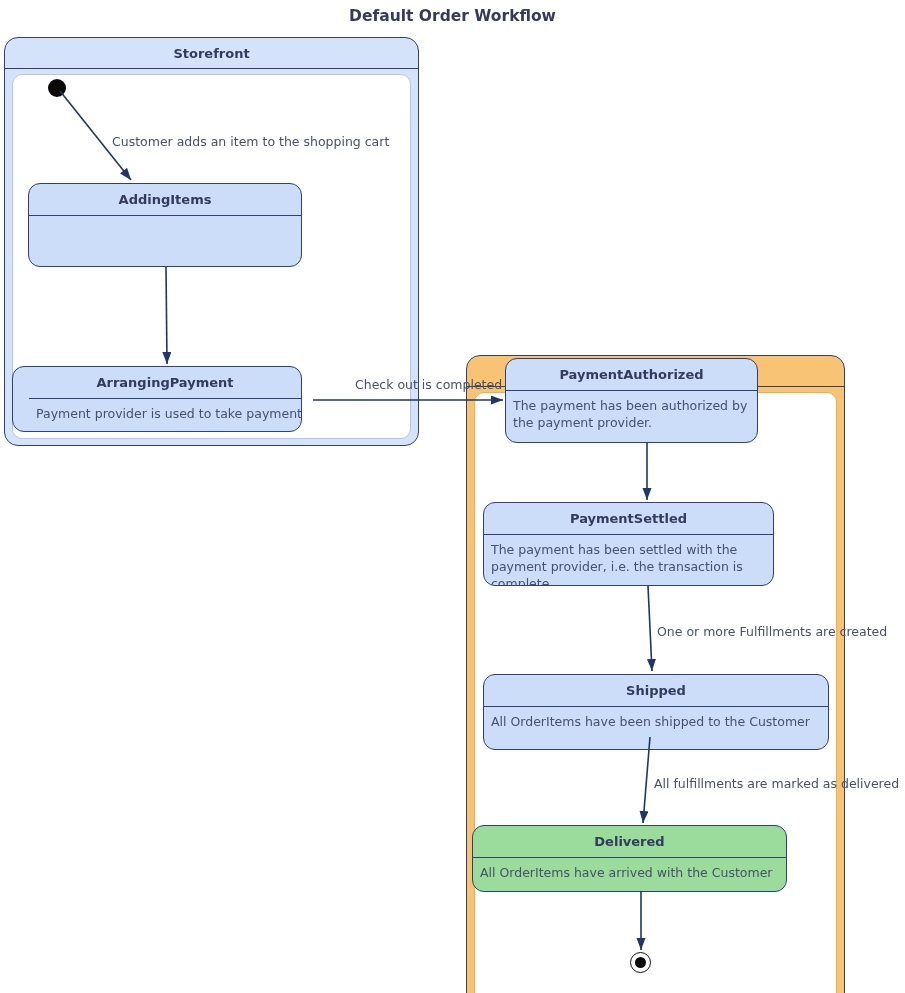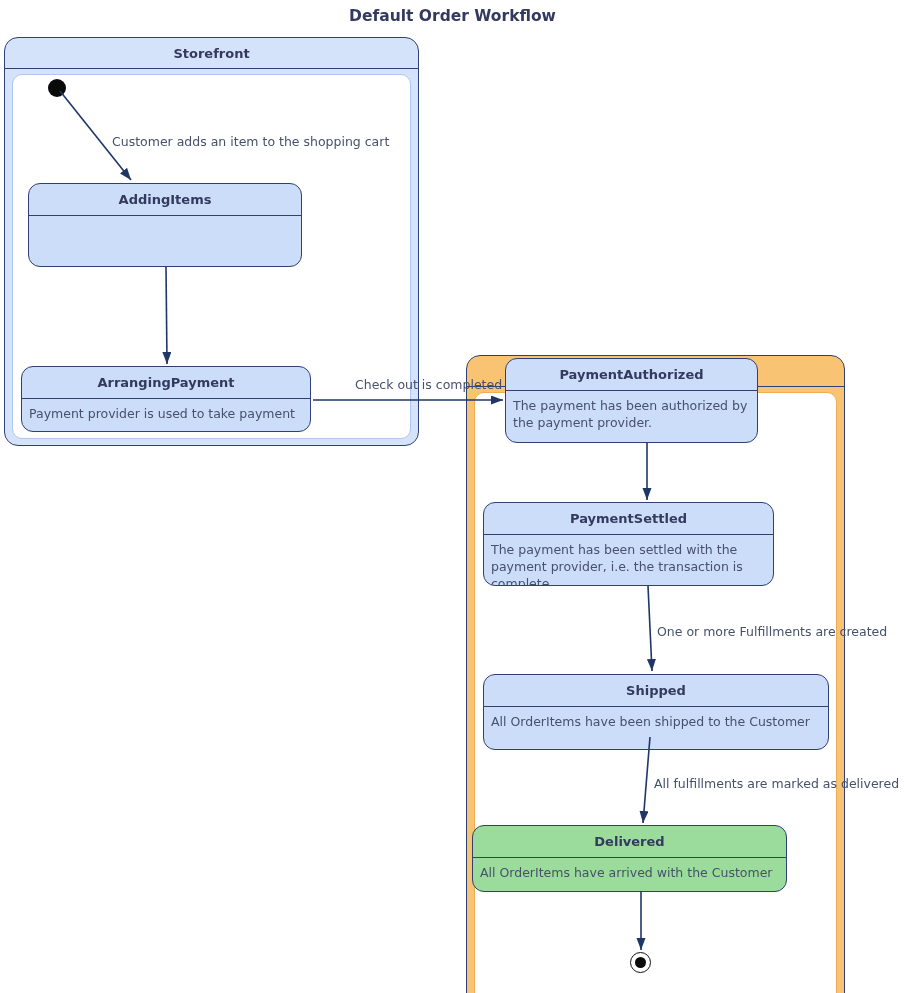--- a/index.html
+++ b/index.html
@@ -95,21 +95,21 @@
     </div>
     <div class="container-inner"></div>
   </div>
 
   <div class="initial-node"></div>
 
   <div class="state" style="left:28px;top:183px;width:274px;height:84px;">
     <div class="state-name">AddingItems</div>
   </div>
 
-  <div class="state one-line" style="left:21px;top:366px;width:290px;height:66px;">
+  <div class="state one-line" style="left:12px;top:366px;width:290px;height:66px;padding-left:16px;">
     <div class="state-name">ArrangingPayment</div>
     <div class="state-desc">Payment provider is used to take payment</div>
   </div>
 
   <div class="state" style="left:505px;top:358px;width:253px;height:85px;">
     <div class="state-name">PaymentAuthorized</div>
     <div class="state-desc">The payment has been authorized by the payment provider.</div>
   </div>
 
   <div class="state" style="left:483px;top:502px;width:291px;height:84px;">

